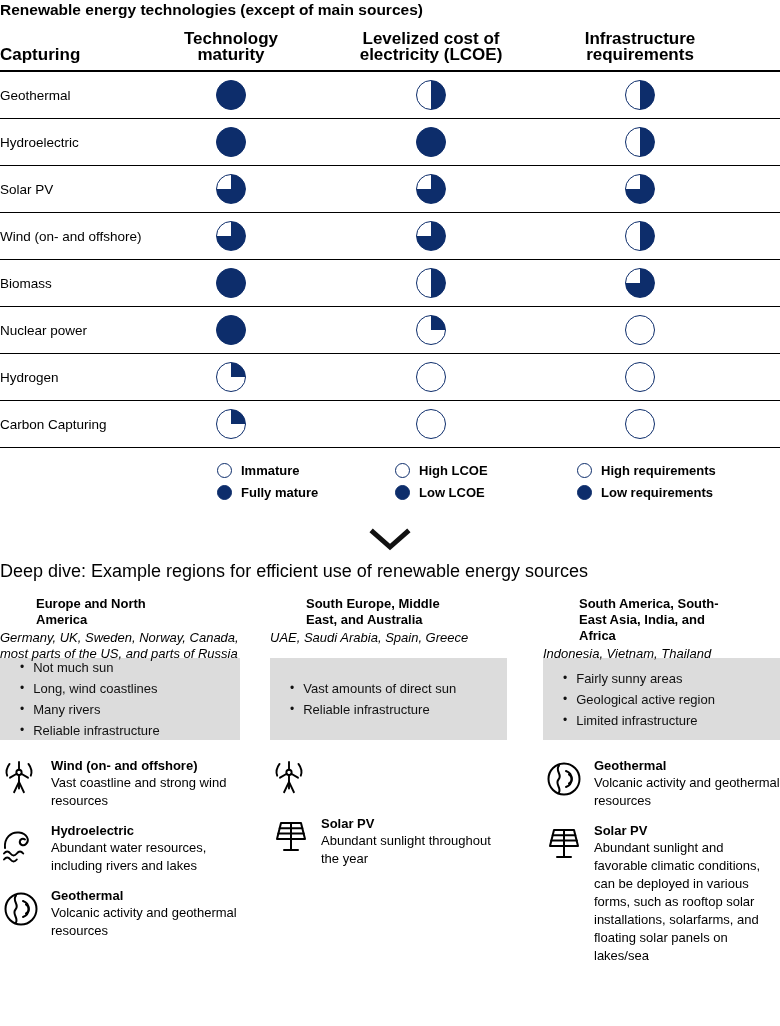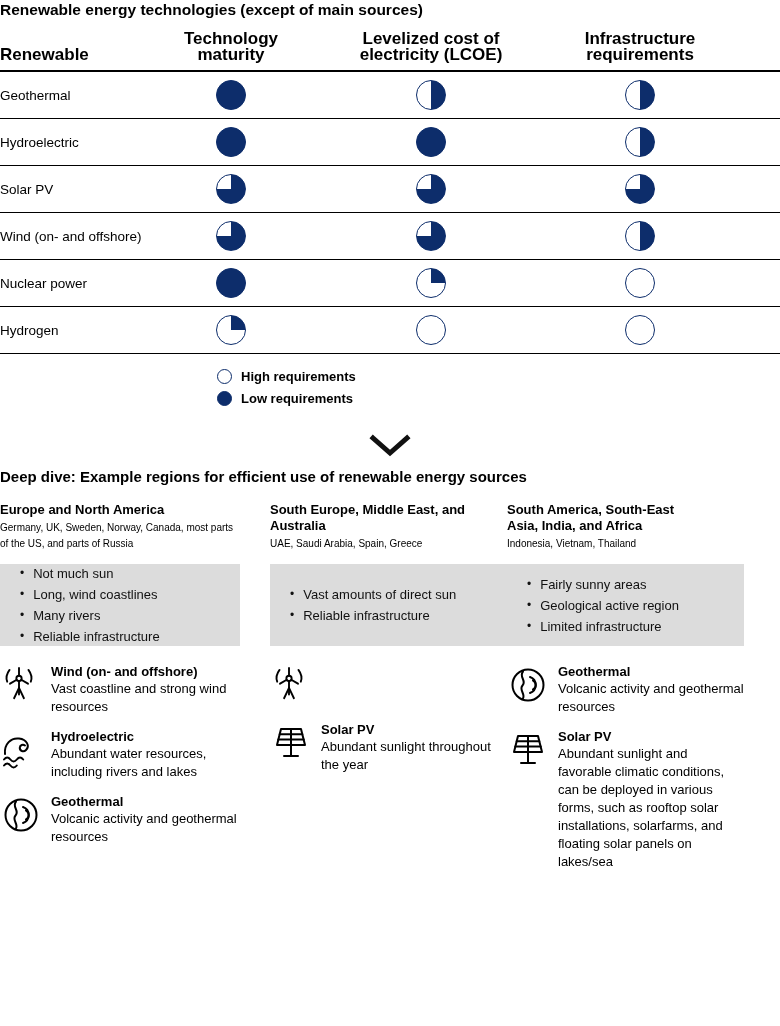--- a/index.html
+++ b/index.html
@@ -45,28 +45,28 @@
   .lgroup:nth-child(3) { left: 577px; }
   .lrow { display: flex; align-items: center; height: 22px; white-space: nowrap; }
   .lcirc { width: 15px; height: 15px; border-radius: 50%; border: 1.8px solid #0d2d6b; flex: none; }
   .lcirc.full { background: #0d2d6b; }
   .llabel { margin-left: 9px; font-size: 13px; font-weight: bold; }
 
   
   .chev { display: flex; justify-content: center; margin: 16px 0 10px 0; height: 24px; }
 
   
-  .deep-title { font-size: 15px; font-weight: bold; line-height: 18px; margin: 8px 16px 16px 0; }
+  .deep-title { font-size: 18px; font-weight: normal; line-height: 18px; margin: 8px 16px 16px 0; }
   .regions { display: flex; }
   .region { width: 240px; flex: none; }
   .region:nth-child(2) { width: 237px; margin-left: 30px; }
-  .region:nth-child(3) { width: 237px; }
+  .region:nth-child(3) { width: 237px; margin-left: 36px; }
   .region-head { height: 62px; }
-  .region-name { font-size: 13px; font-weight: bold; line-height: 16px; max-width: 195px; }
-  .region-examples { font-size: 10px; line-height: 16px; margin-top: 2px; }
+  .region-name { font-size: 13px; font-weight: bold; line-height: 16px; max-width: 195px; padding-left: 36px; }
+  .region-examples { font-size: 13px; font-style: italic; line-height: 16px; margin-top: 2px; }
   .bullet-box {
     background: #dcdcdc; height: 82px; display: flex; align-items: center;
     padding: 0 8px 0 20px;
   }
   .bullet-box li { list-style: none; display: flex; font-size: 13px; line-height: 21px; color: #111; }
   .bullet-box li::before { content: "\2022"; margin-right: 9px; font-size: 12px; }
   .sources { margin-top: 17px; }
   .src { display: flex; margin-bottom: 12px; }
   .src-icon { width: 40px; flex: none; padding: 2px 0 0 2px; }
   .src-icon svg { stroke: #000; stroke-width: 2; fill: none; stroke-linecap: round; stroke-linejoin: round; }
@@ -75,21 +75,21 @@
   .src-desc { font-size: 13px; line-height: 18px; }
 </style>
 </head>
 <body>
 
 <div class="page">
 
   <div class="main-title">Renewable energy technologies (except of main sources)</div>
 
   <div class="tgrid thead">
-    <div class="hc">Renewable</div>
+    <div class="hc">Capturing</div>
     <div class="hc hc2 center"><span class="hwrap">Technology maturity</span></div>
     <div class="hc hc3 center"><span class="hwrap">Levelized cost of electricity (LCOE)</span></div>
     <div class="hc hc4 center"><span class="hwrap">Infrastructure requirements</span></div>
   </div>
 
   <div id="tbody">
   <div class="tgrid trow">
     <div class="tech">Geothermal</div>
     <div class="ball-cell">
           <span class="ball" style="background: rgb(13, 45, 107);"></span>
@@ -134,20 +134,32 @@
           <span class="ball" style="background: conic-gradient(rgb(13, 45, 107) 0turn, rgb(13, 45, 107) 0.75turn, rgb(255, 255, 255) 0.75turn, rgb(255, 255, 255) 1turn);"></span>
         </div>
     <div class="ball-cell">
           <span class="ball" style="background: conic-gradient(rgb(13, 45, 107) 0turn, rgb(13, 45, 107) 0.75turn, rgb(255, 255, 255) 0.75turn, rgb(255, 255, 255) 1turn);"></span>
         </div>
     <div class="ball-cell bc4">
           <span class="ball" style="background: conic-gradient(rgb(13, 45, 107) 0turn, rgb(13, 45, 107) 0.5turn, rgb(255, 255, 255) 0.5turn, rgb(255, 255, 255) 1turn);"></span>
         </div>
   </div>
 
+  <div class="tgrid trow">
+    <div class="tech">Biomass</div>
+    <div class="ball-cell">
+          <span class="ball" style="background: rgb(13, 45, 107);"></span>
+        </div>
+    <div class="ball-cell">
+          <span class="ball" style="background: conic-gradient(rgb(13, 45, 107) 0turn, rgb(13, 45, 107) 0.5turn, rgb(255, 255, 255) 0.5turn, rgb(255, 255, 255) 1turn);"></span>
+        </div>
+    <div class="ball-cell bc4">
+          <span class="ball" style="background: conic-gradient(rgb(13, 45, 107) 0turn, rgb(13, 45, 107) 0.75turn, rgb(255, 255, 255) 0.75turn, rgb(255, 255, 255) 1turn);"></span>
+        </div>
+  </div>
 
 
   <div class="tgrid trow">
     <div class="tech">Nuclear power</div>
     <div class="ball-cell">
           <span class="ball" style="background: rgb(13, 45, 107);"></span>
         </div>
     <div class="ball-cell">
           <span class="ball" style="background: conic-gradient(rgb(13, 45, 107) 0turn, rgb(13, 45, 107) 0.25turn, rgb(255, 255, 255) 0.25turn, rgb(255, 255, 255) 1turn);"></span>
         </div>
@@ -162,24 +174,56 @@
           <span class="ball" style="background: conic-gradient(rgb(13, 45, 107) 0turn, rgb(13, 45, 107) 0.25turn, rgb(255, 255, 255) 0.25turn, rgb(255, 255, 255) 1turn);"></span>
         </div>
     <div class="ball-cell">
           <span class="ball" style="background: rgb(255, 255, 255);"></span>
         </div>
     <div class="ball-cell bc4">
           <span class="ball" style="background: rgb(255, 255, 255);"></span>
         </div>
   </div>
 
+  <div class="tgrid trow">
+    <div class="tech">Carbon Capturing</div>
+    <div class="ball-cell">
+          <span class="ball" style="background: conic-gradient(rgb(13, 45, 107) 0turn, rgb(13, 45, 107) 0.25turn, rgb(255, 255, 255) 0.25turn, rgb(255, 255, 255) 1turn);"></span>
+        </div>
+    <div class="ball-cell">
+          <span class="ball" style="background: rgb(255, 255, 255);"></span>
+        </div>
+    <div class="ball-cell bc4">
+          <span class="ball" style="background: rgb(255, 255, 255);"></span>
+        </div>
+  </div>
 </div>
 
   <div class="legend" id="legend">
-
+  <div class="lgroup">
+    <div class="lrow">
+      <span class="lcirc"></span>
+      <span class="llabel l-empty">Immature</span>
+    </div>
+    <div class="lrow">
+      <span class="lcirc full"></span>
+      <span class="llabel l-full">Fully mature</span>
+    </div>
+  </div>
+
+  <div class="lgroup">
+    <div class="lrow">
+      <span class="lcirc"></span>
+      <span class="llabel l-empty">High LCOE</span>
+    </div>
+    <div class="lrow">
+      <span class="lcirc full"></span>
+      <span class="llabel l-full">Low LCOE</span>
+    </div>
+  </div>
 
   <div class="lgroup">
     <div class="lrow">
       <span class="lcirc"></span>
       <span class="llabel l-empty">High requirements</span>
     </div>
     <div class="lrow">
       <span class="lcirc full"></span>
       <span class="llabel l-full">Low requirements</span>
     </div>

